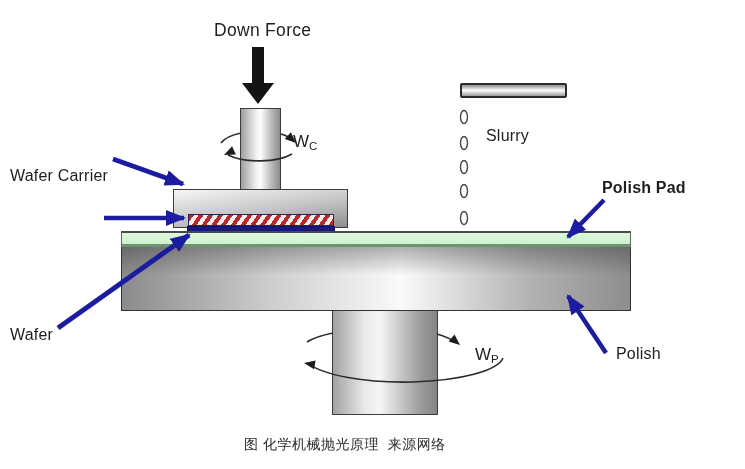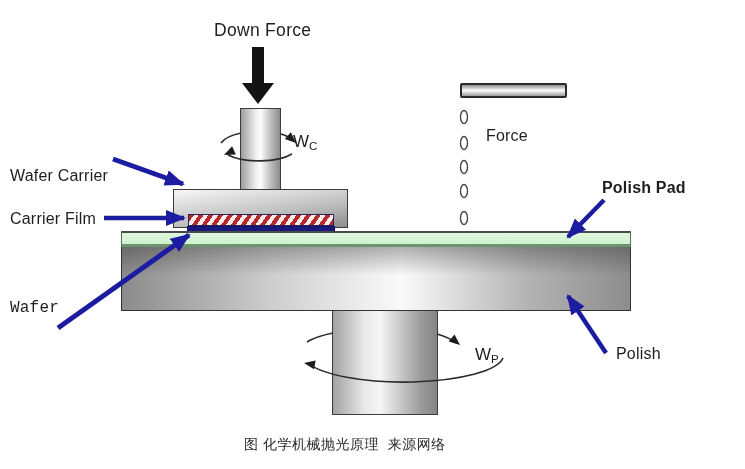--- a/index.html
+++ b/index.html
@@ -80,23 +80,22 @@
   <div class="part" id="carrier-block"></div>
   <div class="part" id="carrier-film"></div>
   <div class="part" id="wafer-strip"></div>
   <div class="part" id="polish-pad"></div>
   <div class="part" id="platen"></div>
   <div class="part" id="bottom-shaft"></div>
   <div class="part" id="slurry-dispenser"></div>
 
   <div class="lbl lbl-big" style="left:214px;top:21px;">Down Force</div>
   <div class="lbl" style="left:10px;top:139px;margin-top:28px;">Wafer Carrier</div>
-  <div class="lbl" style="left:10px;top:210px;">Carrier Film</div>
-  <div class="lbl" style="left:10px;top:300px;font-family:Liberation Mono, monospace;">Wafer</div>
-  <div class="lbl" style="left:486px;top:127px;">Force</div>
+  <div class="lbl" style="left:10px;top:326px;">Wafer</div>
+  <div class="lbl" style="left:486px;top:127px;">Slurry</div>
   <div class="lbl" style="left:602px;top:179px;font-weight:bold;">Polish Pad</div>
   <div class="lbl" style="left:616px;top:345px;">Polish</div>
 
   <div class="rot-label" style="left:293px;top:132px;"><span>W</span><span class="rot-sub">C</span></div>
   <div class="rot-label" style="left:467px;top:345px;margin-left:8px;"><span>W</span><span class="rot-sub">P</span></div>
 
   <div class="caption" style="left:244px;top:436px;">图 化学机械抛光原理  来源网络</div>
 
   <svg id="overlay" viewBox="0 0 745 469" xmlns="http://www.w3.org/2000/svg">
     <defs>

